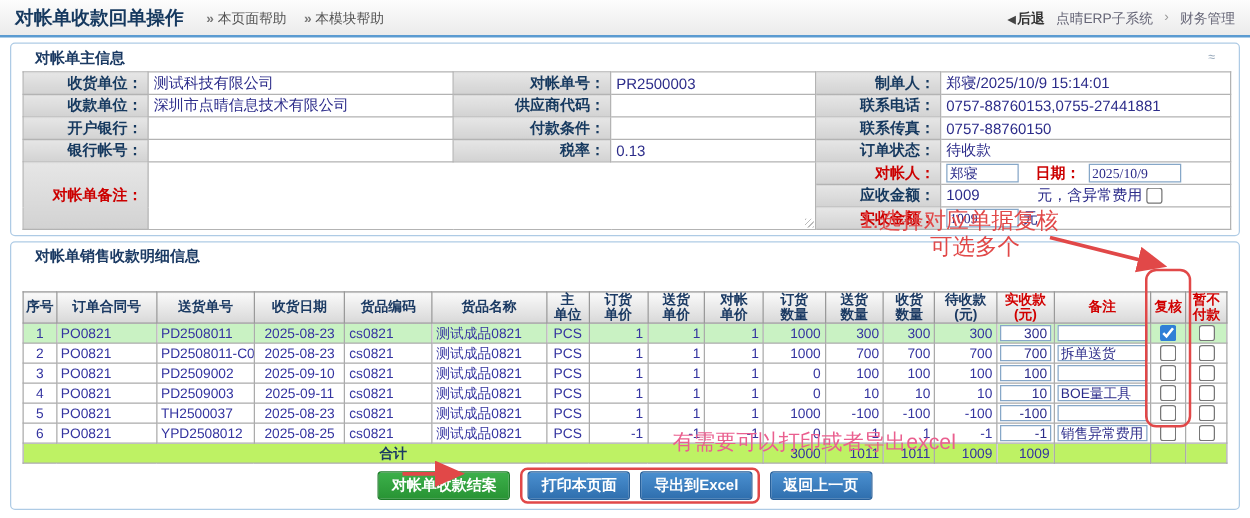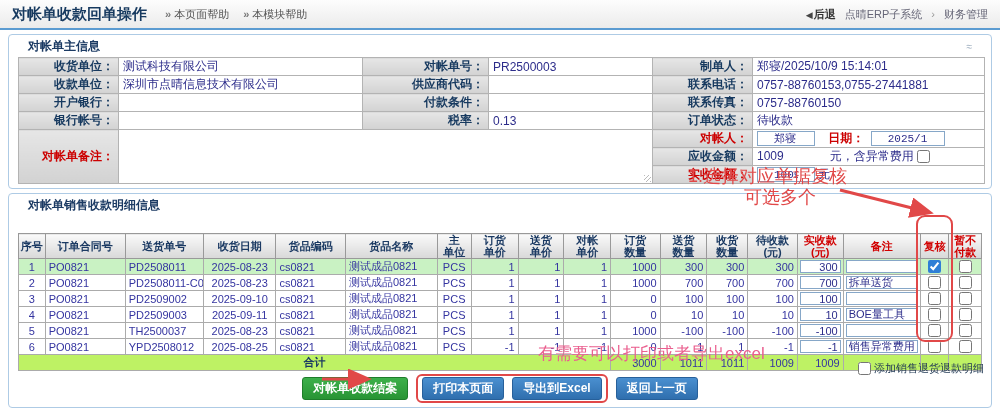--- a/index.html
+++ b/index.html
@@ -24,21 +24,21 @@
   .panel-title { font-size:12px; font-weight:bold; color:#1b3a63; }
   .collapse { margin-left:auto; color:#9ab; font-size:10px; cursor:pointer; line-height:1; }
 
   
   table.form { width:100%; border-collapse:collapse; font-size:12px; table-layout:fixed; }
   .form td { border:1px solid #b3b3b3; height:15px; padding:0 4px; overflow:hidden; white-space:nowrap; }
   .form td.lbl { background:linear-gradient(#e6e6e6,#d2d2d2); text-align:right; font-weight:bold; color:#16395f; }
   .form td.lbl.red { color:#cc0000; }
   .form td.val { background:#fff; color:#2c2c8a; }
   .form .magenta { color:#d23bd2; }
-  .fin { border:1px solid #86a7c8; height:15px; font-size:11px; font-family:Liberation Mono, monospace; color:#2c2c8a; padding:0 16px; vertical-align:middle; }
+  .fin { border:1px solid #86a7c8; height:15px; font-size:11px; font-family:Liberation Serif, serif; color:#2c2c8a; padding:0 2px; vertical-align:middle; }
   .w55 { width:58px; } .w72 { width:74px; }
   .fin.numr { text-align:left; }
   .red-lbl { color:#cc0000; font-weight:bold; margin:0 3px 0 10px; }
   .sfx-gap { display:inline-block; width:46px; }
   .remark-area { position:relative; }
   .remark-area::after { content:""; position:absolute; right:1px; bottom:1px; width:7px; height:7px;
     background:repeating-linear-gradient(135deg,#bbb 0 1px,transparent 1px 3px); }
   input[type=checkbox] { width:13px; height:13px; accent-color:#2f7fd6; vertical-align:middle; }
 
   
@@ -362,24 +362,20 @@
       <button class="btn green">对帐单收款结案</button>
       <span class="red-outline">
         <button class="btn blue">打印本页面</button>
         <button class="btn blue">导出到Excel</button>
       </span>
       <button class="btn blue">返回上一页</button>
     </div>
 
   </section>
 
-  <label class="add-detail">
-    <input type="checkbox" style="">
-    <span>添加销售退货退款明细</span>
-  </label>
 
   <div class="overlay">
     <div class="ann red1" style="left:688px;top:164px">1.选择对应单据复核</div>
     <div class="ann red1" style="left:744px;top:185px">可选多个</div>
     <div class="ann pink" style="left:538px;top:342px">有需要可以打印或者导出excel</div>
     <div class="review-rect" id="review-rect" style="left: 916.375px; top: 214.5px; width: 36.5938px; height: 127.188px;"></div>
     <svg class="arrows" width="1000" height="414">
       <defs>
         <marker id="ah" markerWidth="9" markerHeight="8" refX="6" refY="3.5" orient="auto">
           <path d="M0,0 L8,3.5 L0,7 z" fill="#e14848"></path>

